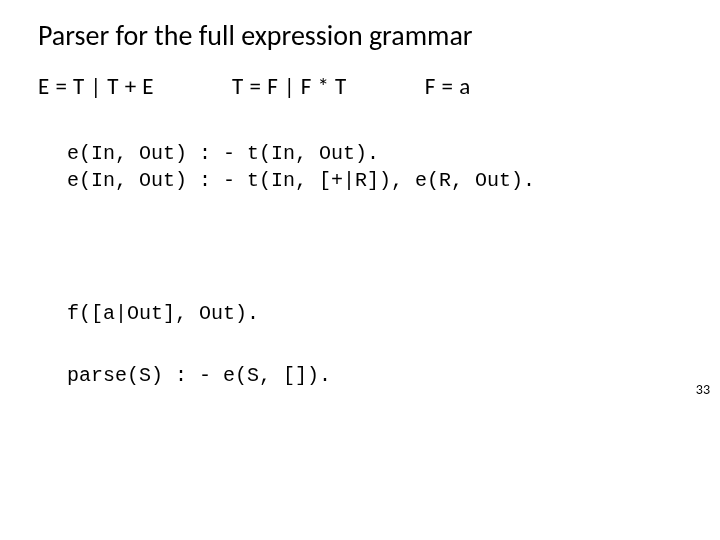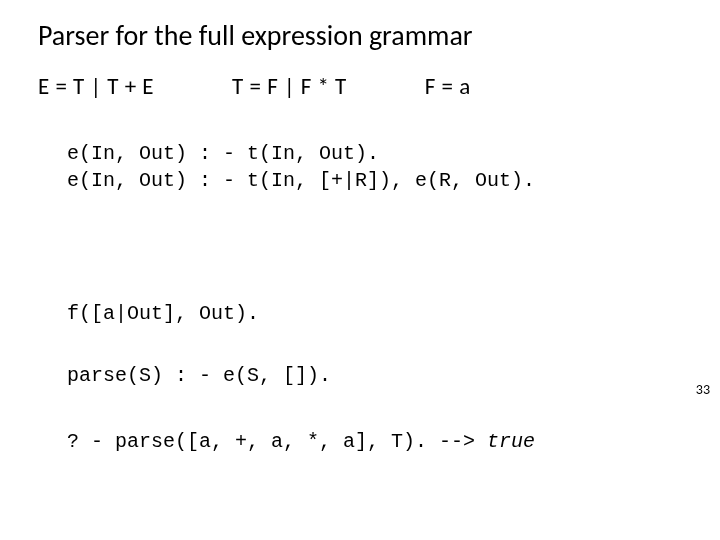--- a/index.html
+++ b/index.html
@@ -74,17 +74,16 @@
   </div>
 
   <div class="code block1">e(In, Out) : - t(In, Out).
 e(In, Out) : - t(In, [+|R]), e(R, Out).</div>
 
 
   <div class="code block3">f([a|Out], Out).</div>
 
   <div class="code block4">parse(S) : - e(S, []).</div>
 
-  <div class="code block5"><span>? - parse([a, +, a, *, a], T). --&gt; </span><span class="em">true</span></div>
 
   <div class="pagenum">33</div>
 
 </div>
 
 </body></html>

